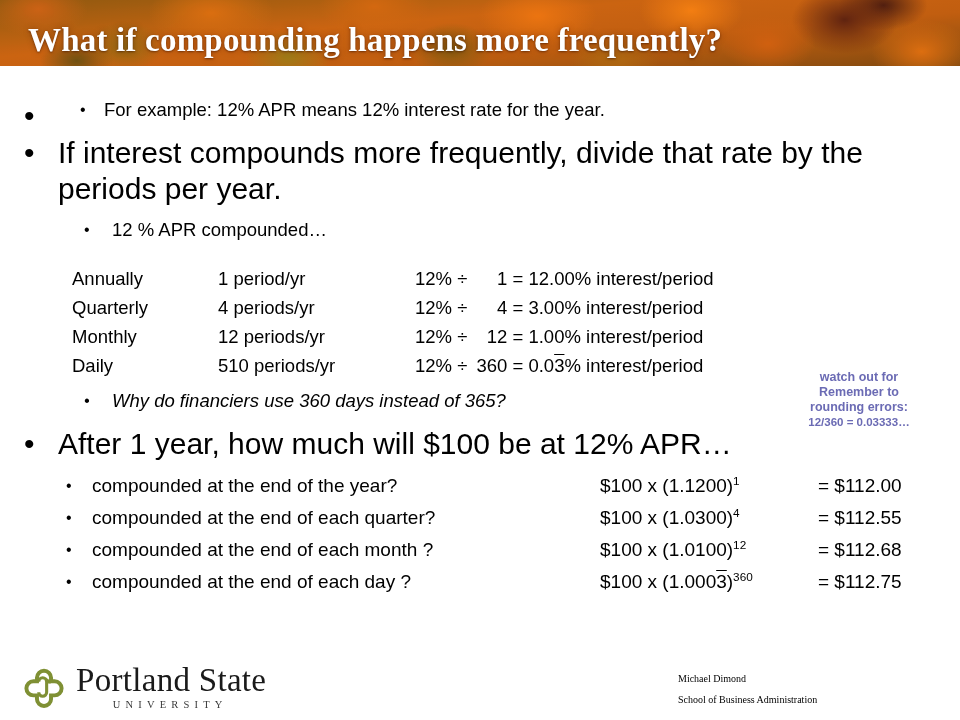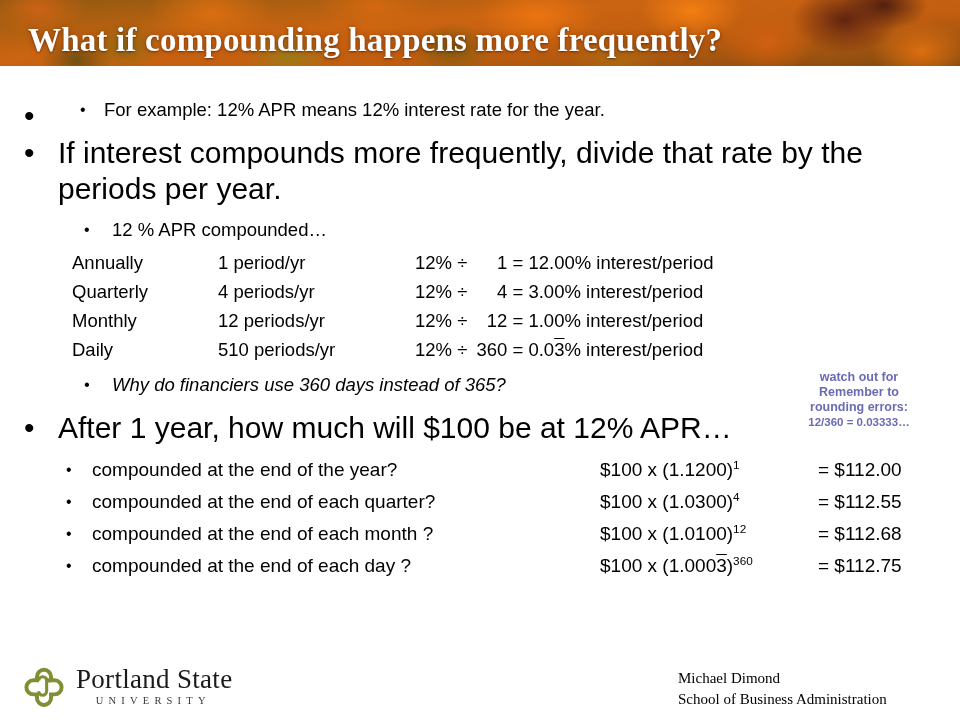--- a/index.html
+++ b/index.html
@@ -175,38 +175,38 @@
     display: flex;
     align-items: center;
     gap: 10px;
   }
   .logo-mark { display: block; }
   .logo-words {
     font-family: "Liberation Serif", serif;
     line-height: 1;
   }
   .logo-psu {
-    font-size: 27px;
+    font-size: 33px;
     color: #1a1a1a;
     letter-spacing: 0.3px;
   }
   .logo-univ {
     font-size: 10.5px;
     letter-spacing: 5.2px;
     color: #3a3a3a;
     text-align: center;
     margin-top: 3px;
     padding-right: 2px;
   }
   .footer-author {
     position: absolute;
     left: 678px;
     top: 668px;
     font-family: "Liberation Serif", serif;
-    font-size: 15px;
+    font-size: 10px;
     line-height: 21px;
     color: #000000;
   }
 </style>
 </head>
 <body>
 
 <div class="banner">
   <div class="banner-bg"></div>
   <div class="banner-title">What if compounding happens more frequently?</div>
@@ -226,21 +226,21 @@
   <div class="l1" style="margin-top:13px; padding-right:24px;">
     <span class="bullet">•</span>
     <span>If interest compounds more frequently, divide that rate by the periods per year.</span>
   </div>
 
   <div class="l2 row-bullet-wide" style="margin-top:11px;">
     <span class="bullet">•</span>
     <span>12 % APR compounded…</span>
   </div>
 
-  <div class="rate-table" style="margin-top:6px;">
+  <div class="rate-table" style="margin-top:22px;">
 
     <div class="rate-row">
       <span class="rate-name">Annually</span>
       <span class="rate-per">1 period/yr</span>
       <span class="rate-calc"><span>12%</span> <span>÷</span><span class="num-col">1</span> <span>=</span> <span>12.00% interest/period</span></span>
     </div>
 
     <div class="rate-row">
       <span class="rate-name">Quarterly</span>
       <span class="rate-per">4 periods/yr</span>

